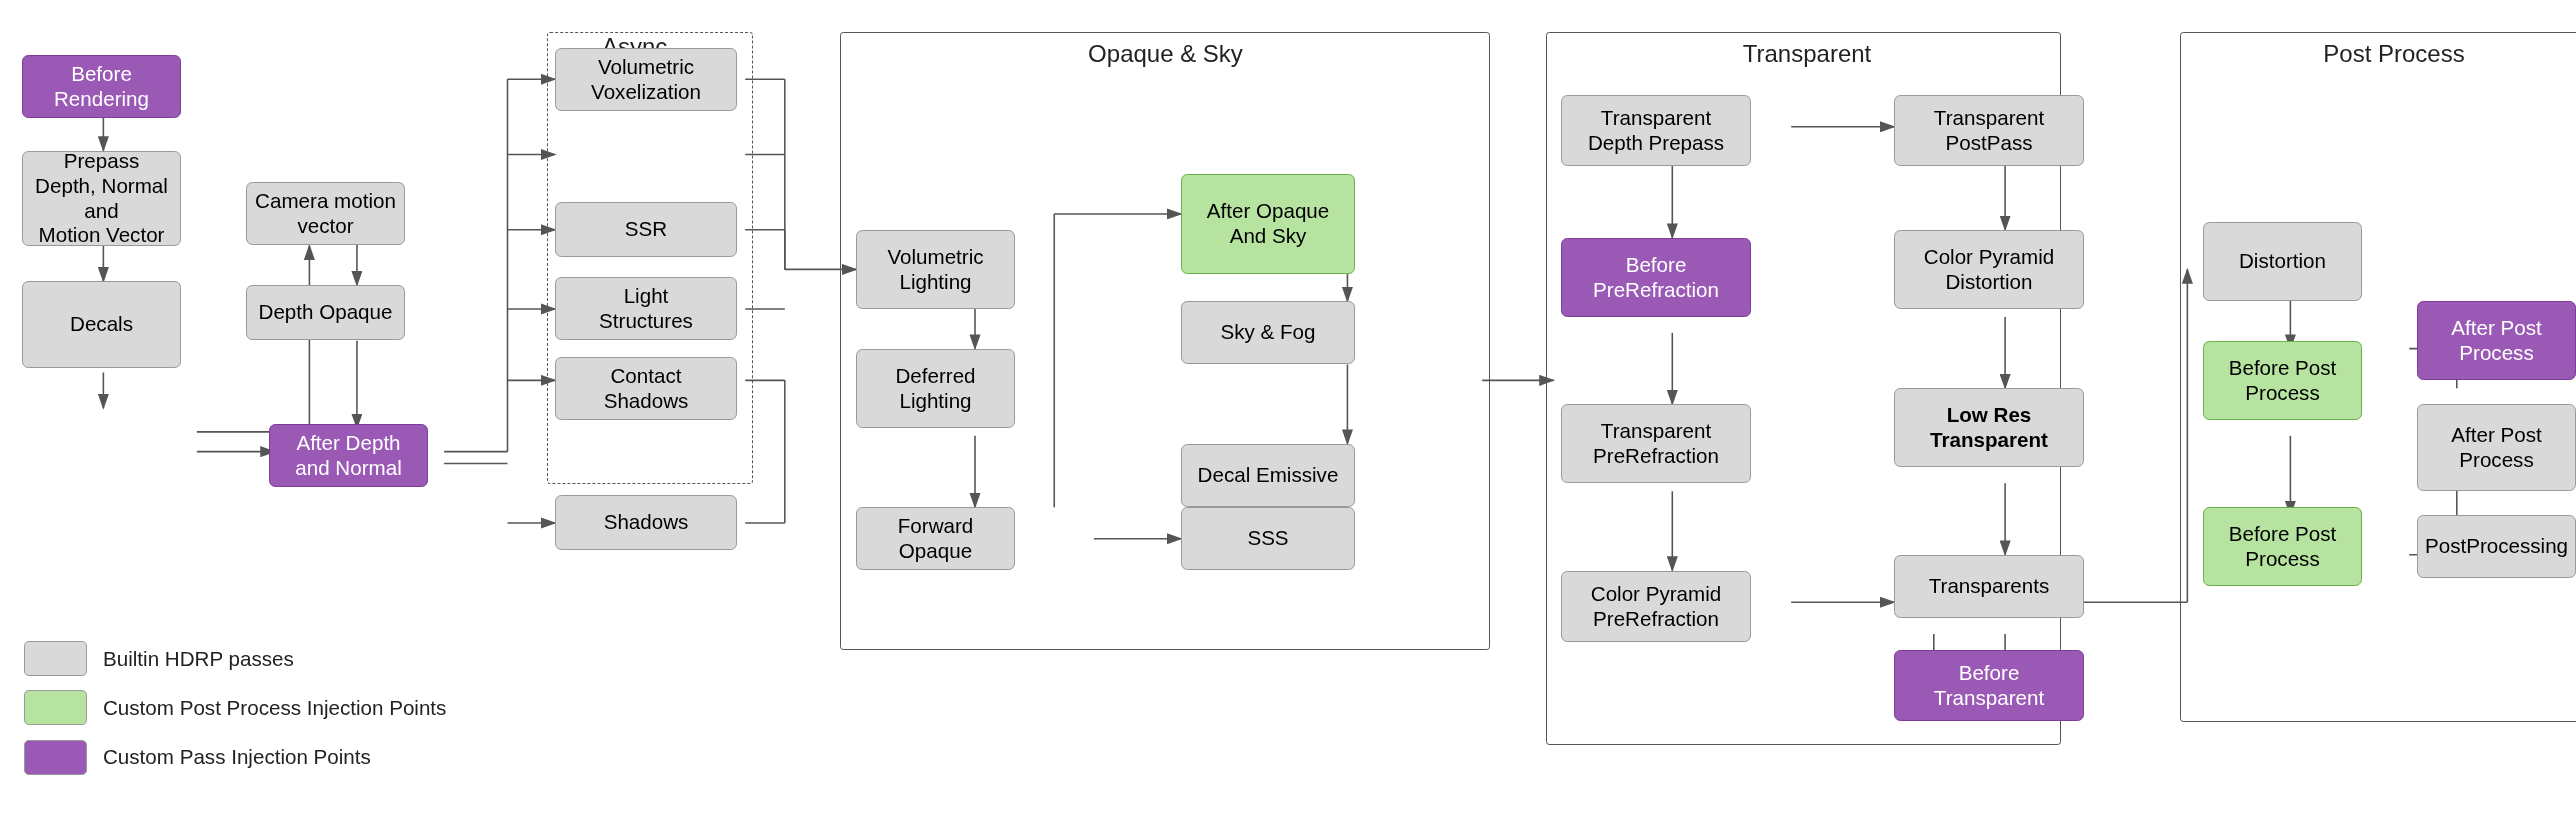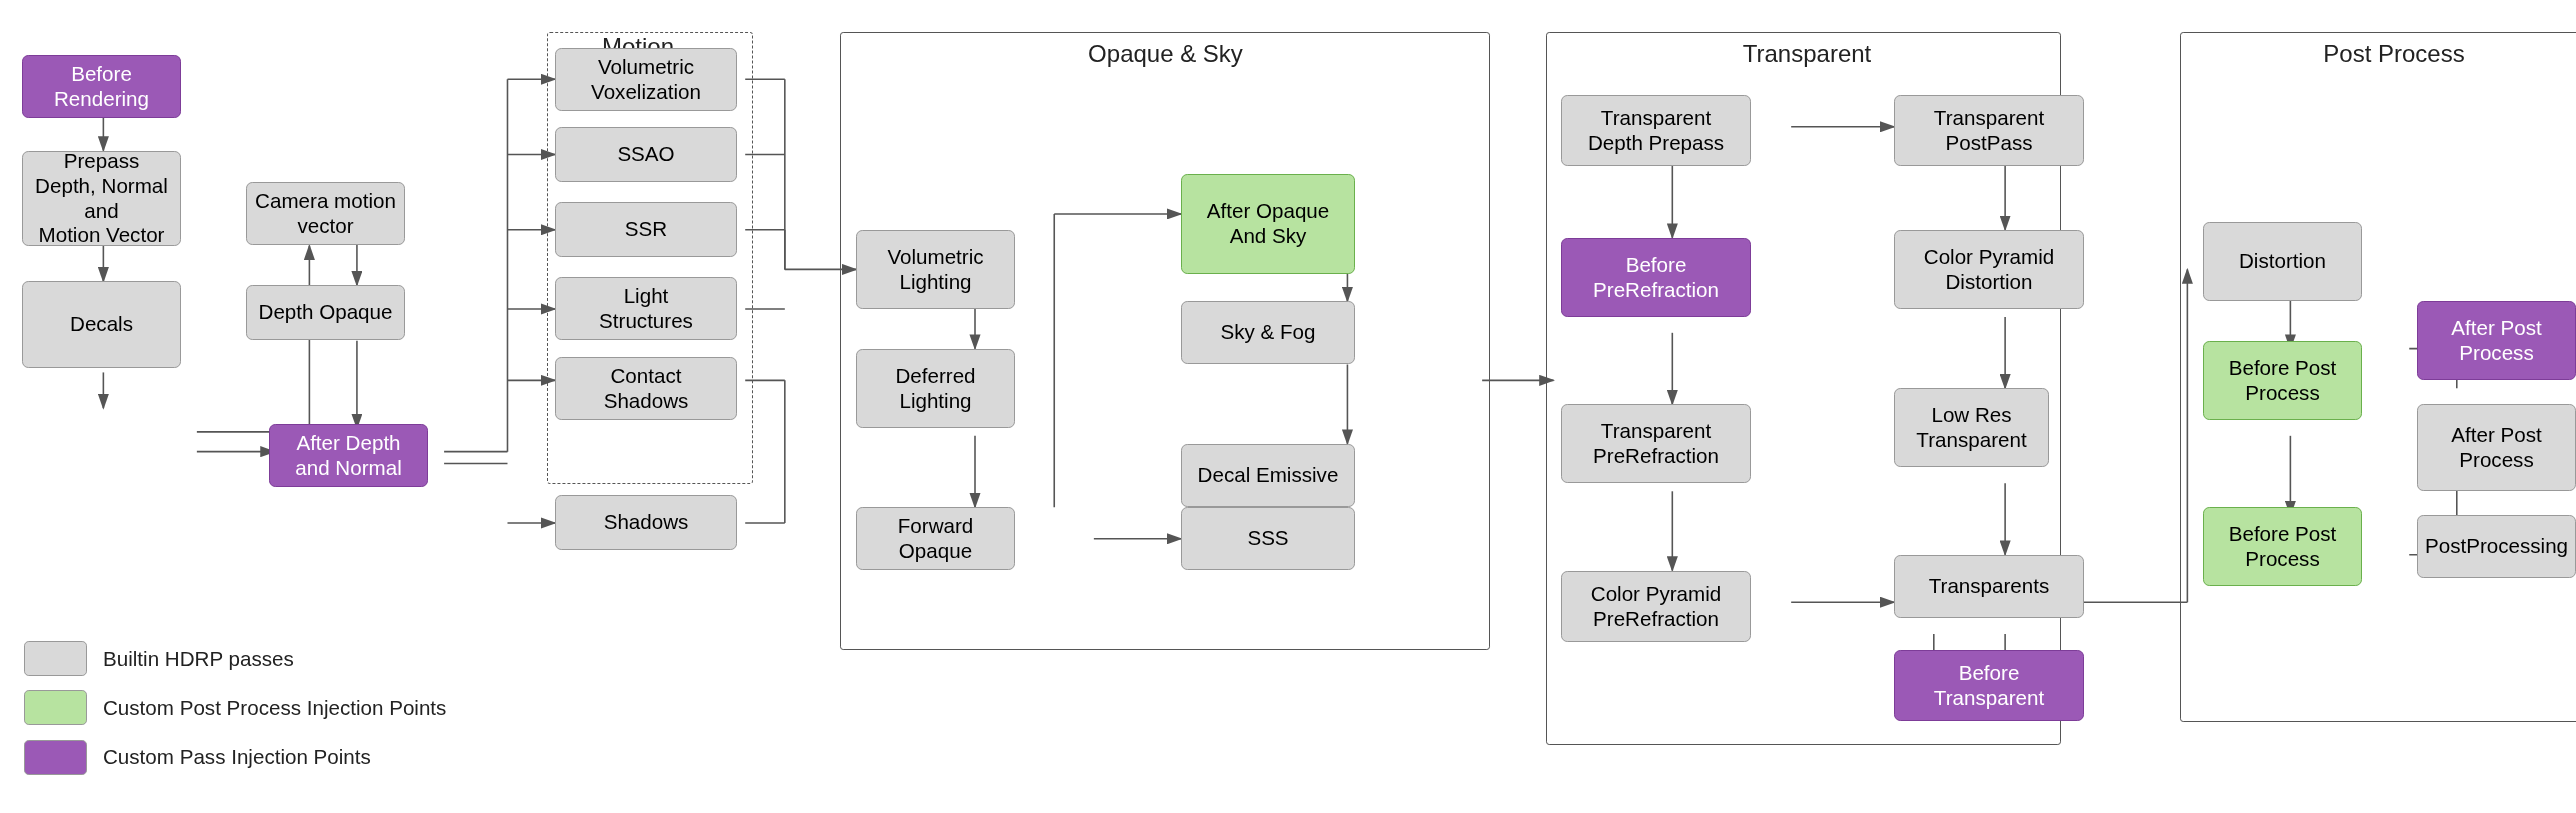--- a/index.html
+++ b/index.html
@@ -215,21 +215,21 @@
     <line x1="3240" y1="570" x2="3300" y2="570" stroke="#555" stroke-width="2"></line>
     <line x1="3300" y1="440" x2="3300" y2="570" stroke="#555" stroke-width="2"></line>
     <line x1="3300" y1="500" x2="3370" y2="500" stroke="#555" stroke-width="2" marker-end="url(#arrowhead)"></line>
 
     <line x1="3240" y1="700" x2="3300" y2="700" stroke="#555" stroke-width="2"></line>
     <line x1="3300" y1="700" x2="3300" y2="570" stroke="#555" stroke-width="2"></line>
   </svg>
 
   <div class="async-box" style="left:547px; top:32px; width:206px; height:452px;">
   </div>
-  <div class="section-label" style="left:602px; top:33px;">Motion</div>
+  <div class="section-label" style="left:602px; top:33px;">Async</div>
 
   <div class="section-box" style="left:840px; top:32px; width:650px; height:618px;">
   </div>
   <div class="section-label" style="left:999px; top:40px; width:333px;">Opaque &amp; Sky</div>
 
   <div class="section-box" style="left:1546px; top:32px; width:515px; height:713px;">
   </div>
   <div class="section-label" style="left:1688px; top:40px; width:238px;">Transparent</div>
 
   <div class="section-box" style="left:2180px; top:32px; width:436px; height:690px;">
@@ -264,23 +264,20 @@
   <div class="node node-purple" style="left:269px; top:424px; width:159px; height:63px;">
     <span style="white-space:pre-line;">After Depth
 and Normal</span>
   </div>
 
   <div class="node node-gray" style="left:555px; top:48px; width:182px; height:63px;">
     <span style="white-space:pre-line;">Volumetric
 Voxelization</span>
   </div>
 
-  <div class="node node-gray" style="left:555px; top:127px; width:182px; height:55px;">
-    <span style="white-space:pre-line;">SSAO</span>
-  </div>
 
   <div class="node node-gray" style="left:555px; top:202px; width:182px; height:55px;">
     <span style="white-space:pre-line;">SSR</span>
   </div>
 
   <div class="node node-gray" style="left:555px; top:277px; width:182px; height:63px;">
     <span style="white-space:pre-line;">Light
 Structures</span>
   </div>
 
@@ -348,21 +345,21 @@
   <div class="node node-gray" style="left:1894px; top:95px; width:190px; height:71px;">
     <span style="white-space:pre-line;">Transparent
 PostPass</span>
   </div>
 
   <div class="node node-gray" style="left:1894px; top:230px; width:190px; height:79px;">
     <span style="white-space:pre-line;">Color Pyramid
 Distortion</span>
   </div>
 
-  <div class="node node-gray" style="left:1894px; top:388px; width:155px; height:79px;">
+  <div class="node node-gray" style="left:1894px; top:388px; width:190px; height:79px;font-weight:bold;">
     <span style="white-space:pre-line;">Low Res
 Transparent</span>
   </div>
 
   <div class="node node-gray" style="left:1894px; top:555px; width:190px; height:63px;">
     <span style="white-space:pre-line;">Transparents</span>
   </div>
 
   <div class="node node-purple" style="left:1894px; top:650px; width:190px; height:71px;">
     <span style="white-space:pre-line;">Before

